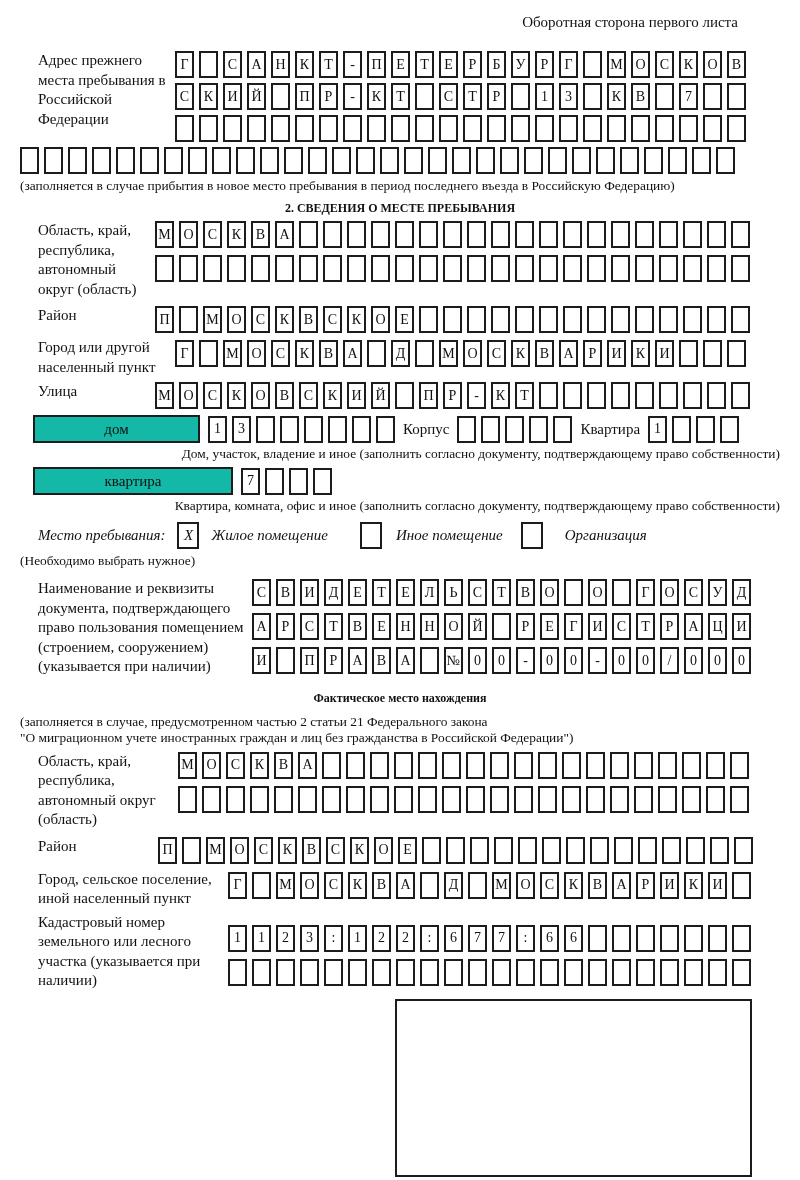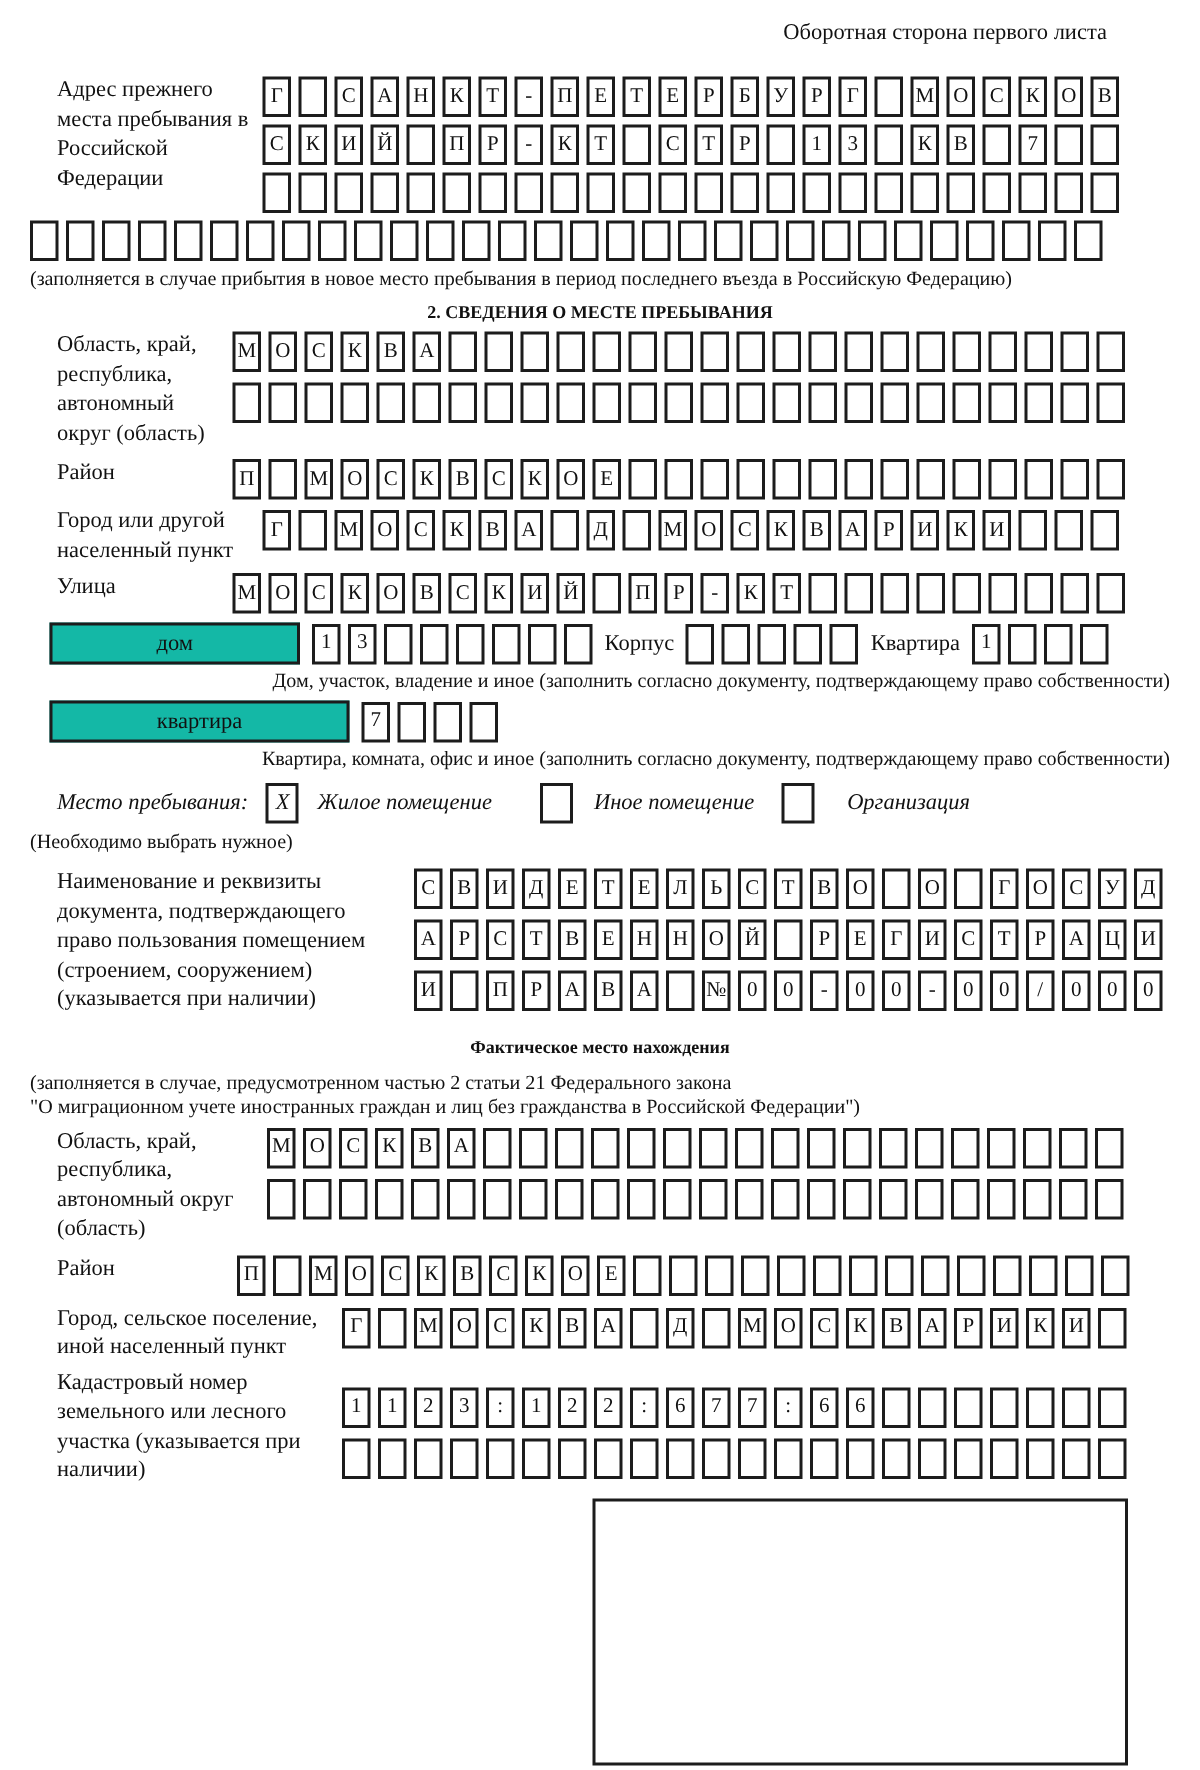--- a/index.html
+++ b/index.html
@@ -29,21 +29,21 @@
   .caption{font-size:13.4px;margin-left:30px;margin-top:3px;text-align:right;}
   .center-note{font-size:13.4px;text-align:left;}
   .sec-title{font-size:12px;font-weight:bold;text-align:center;}
   .w137{width:137px;flex:0 0 137px;}
   .w117{width:117px;flex:0 0 117px;}
   .w140{width:140px;flex:0 0 140px;}
   .w120{width:120px;flex:0 0 120px;}
   .w190{width:190px;flex:0 0 190px;}
   .w214{width:214px;flex:0 0 214px;}
   .mt4{margin-top:4px;}.mt5{margin-top:5px;}.mt6{margin-top:6px;}.mt7{margin-top:7px;}
-  .mt8{margin-top:8px;}.mt10{margin-top:10px;gap:24px;}.mt14{margin-top:14px;}.mt20{margin-top:20px;}
+  .mt8{margin-top:8px;}.mt10{margin-top:10px;}.mt14{margin-top:14px;}.mt20{margin-top:20px;}
   .inline-label{font-size:15px;}
   .stamp-box{
     box-sizing:border-box;border:2px solid #1c1c1c;width:357px;height:178px;
     margin-left:375px;margin-top:8px;background:#fff;
   }
   .gap-sm{width:8px;flex:0 0 8px;}
 </style>
 </head>
 <body>
 

